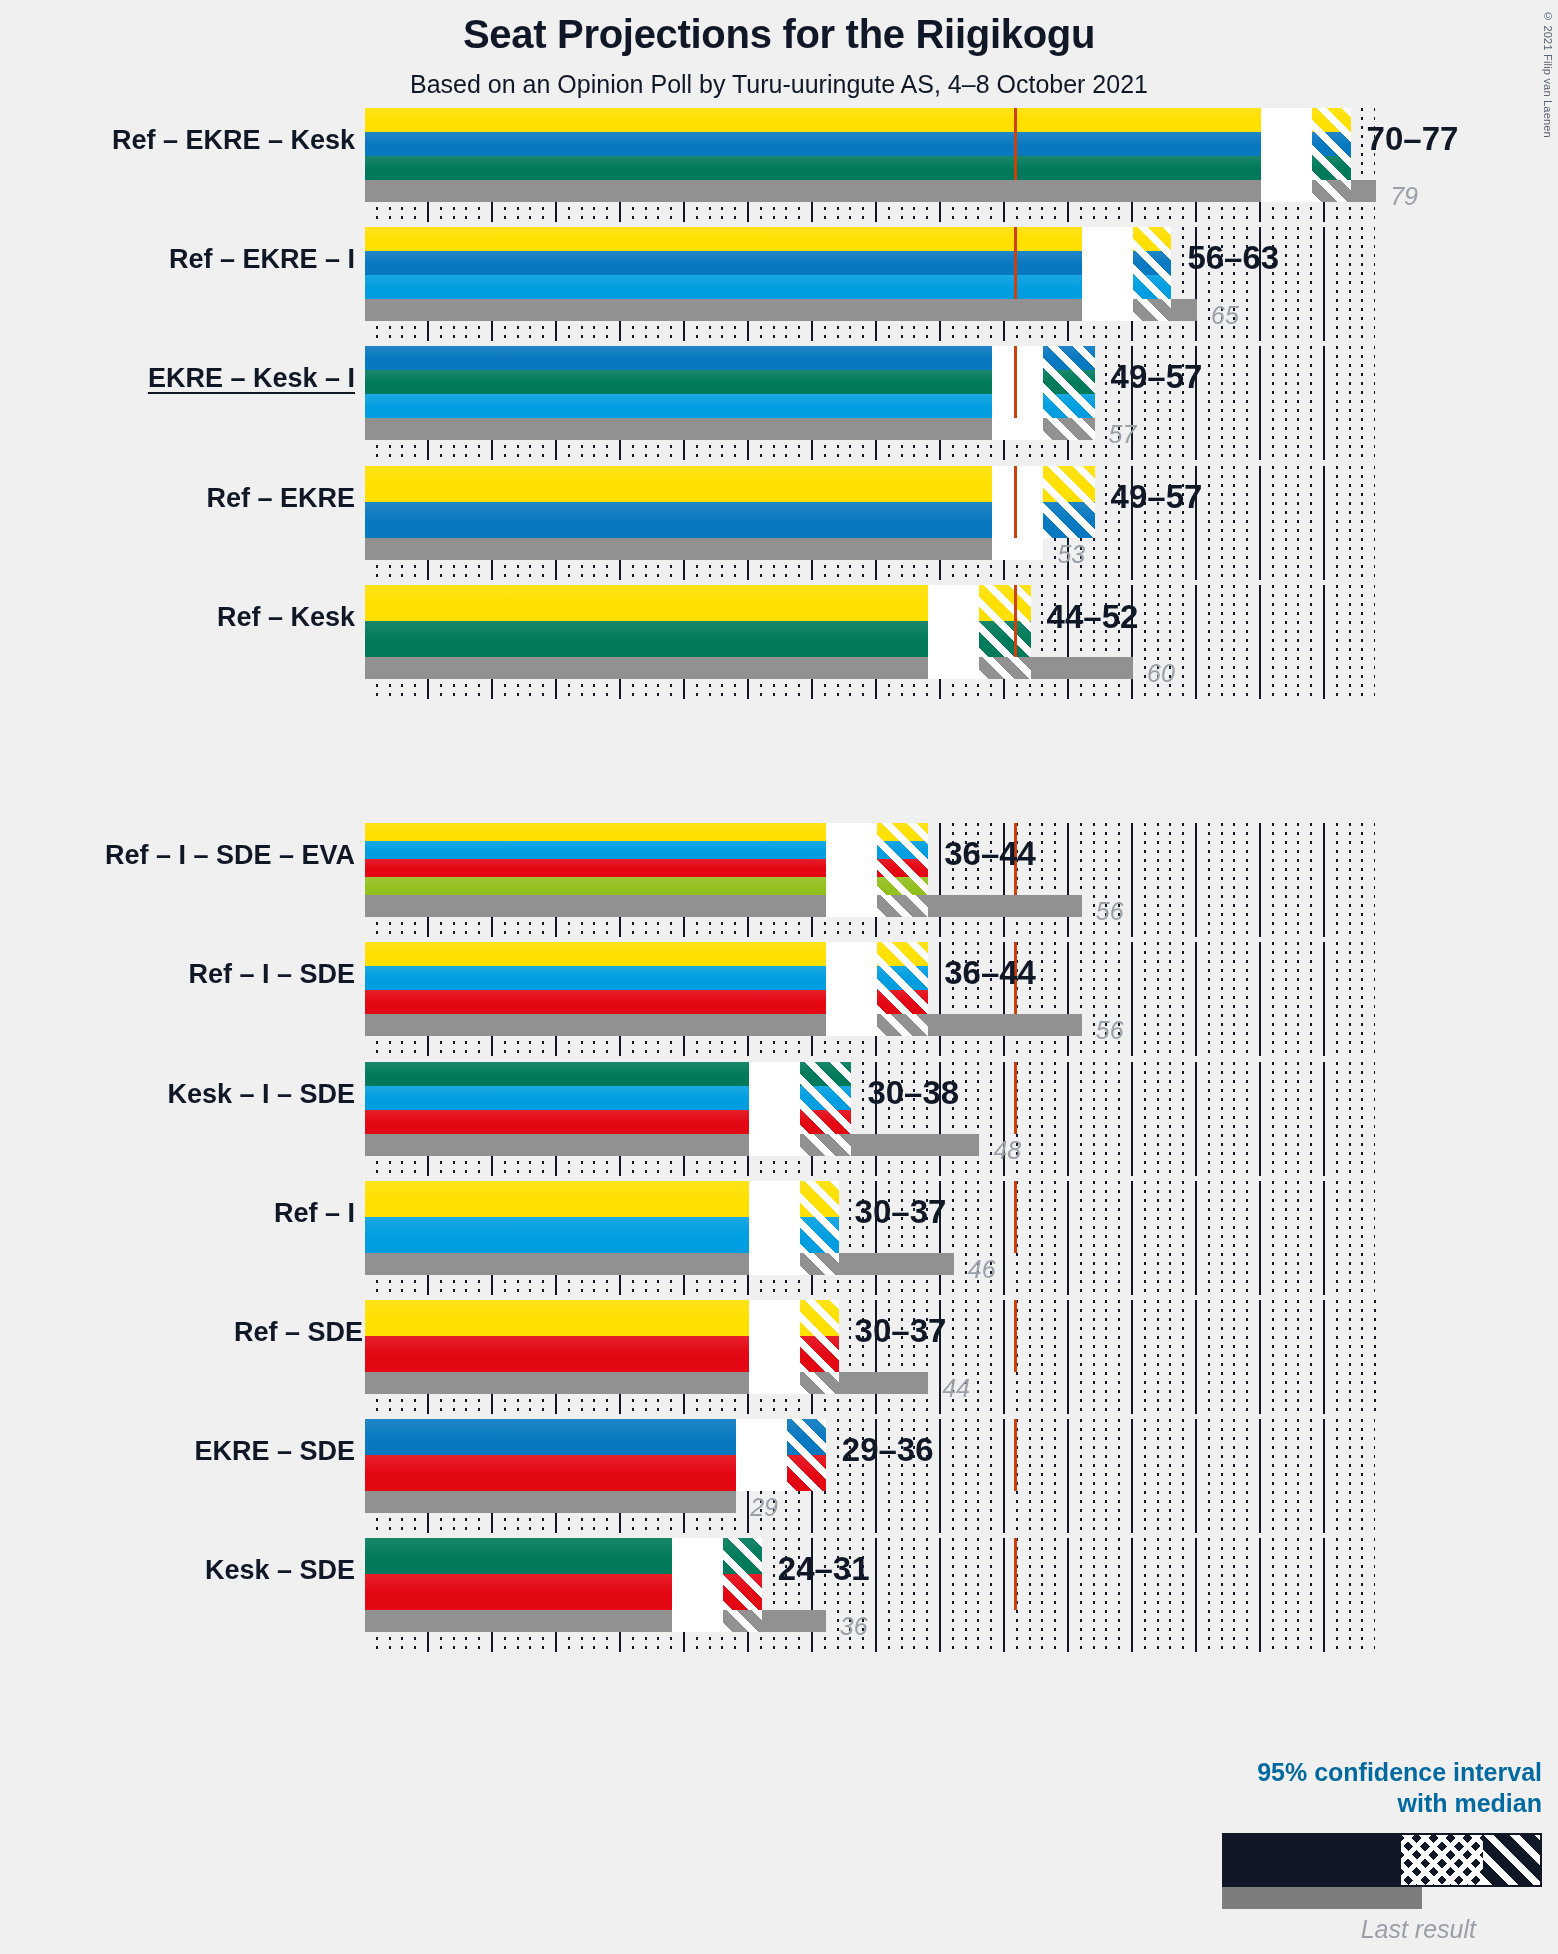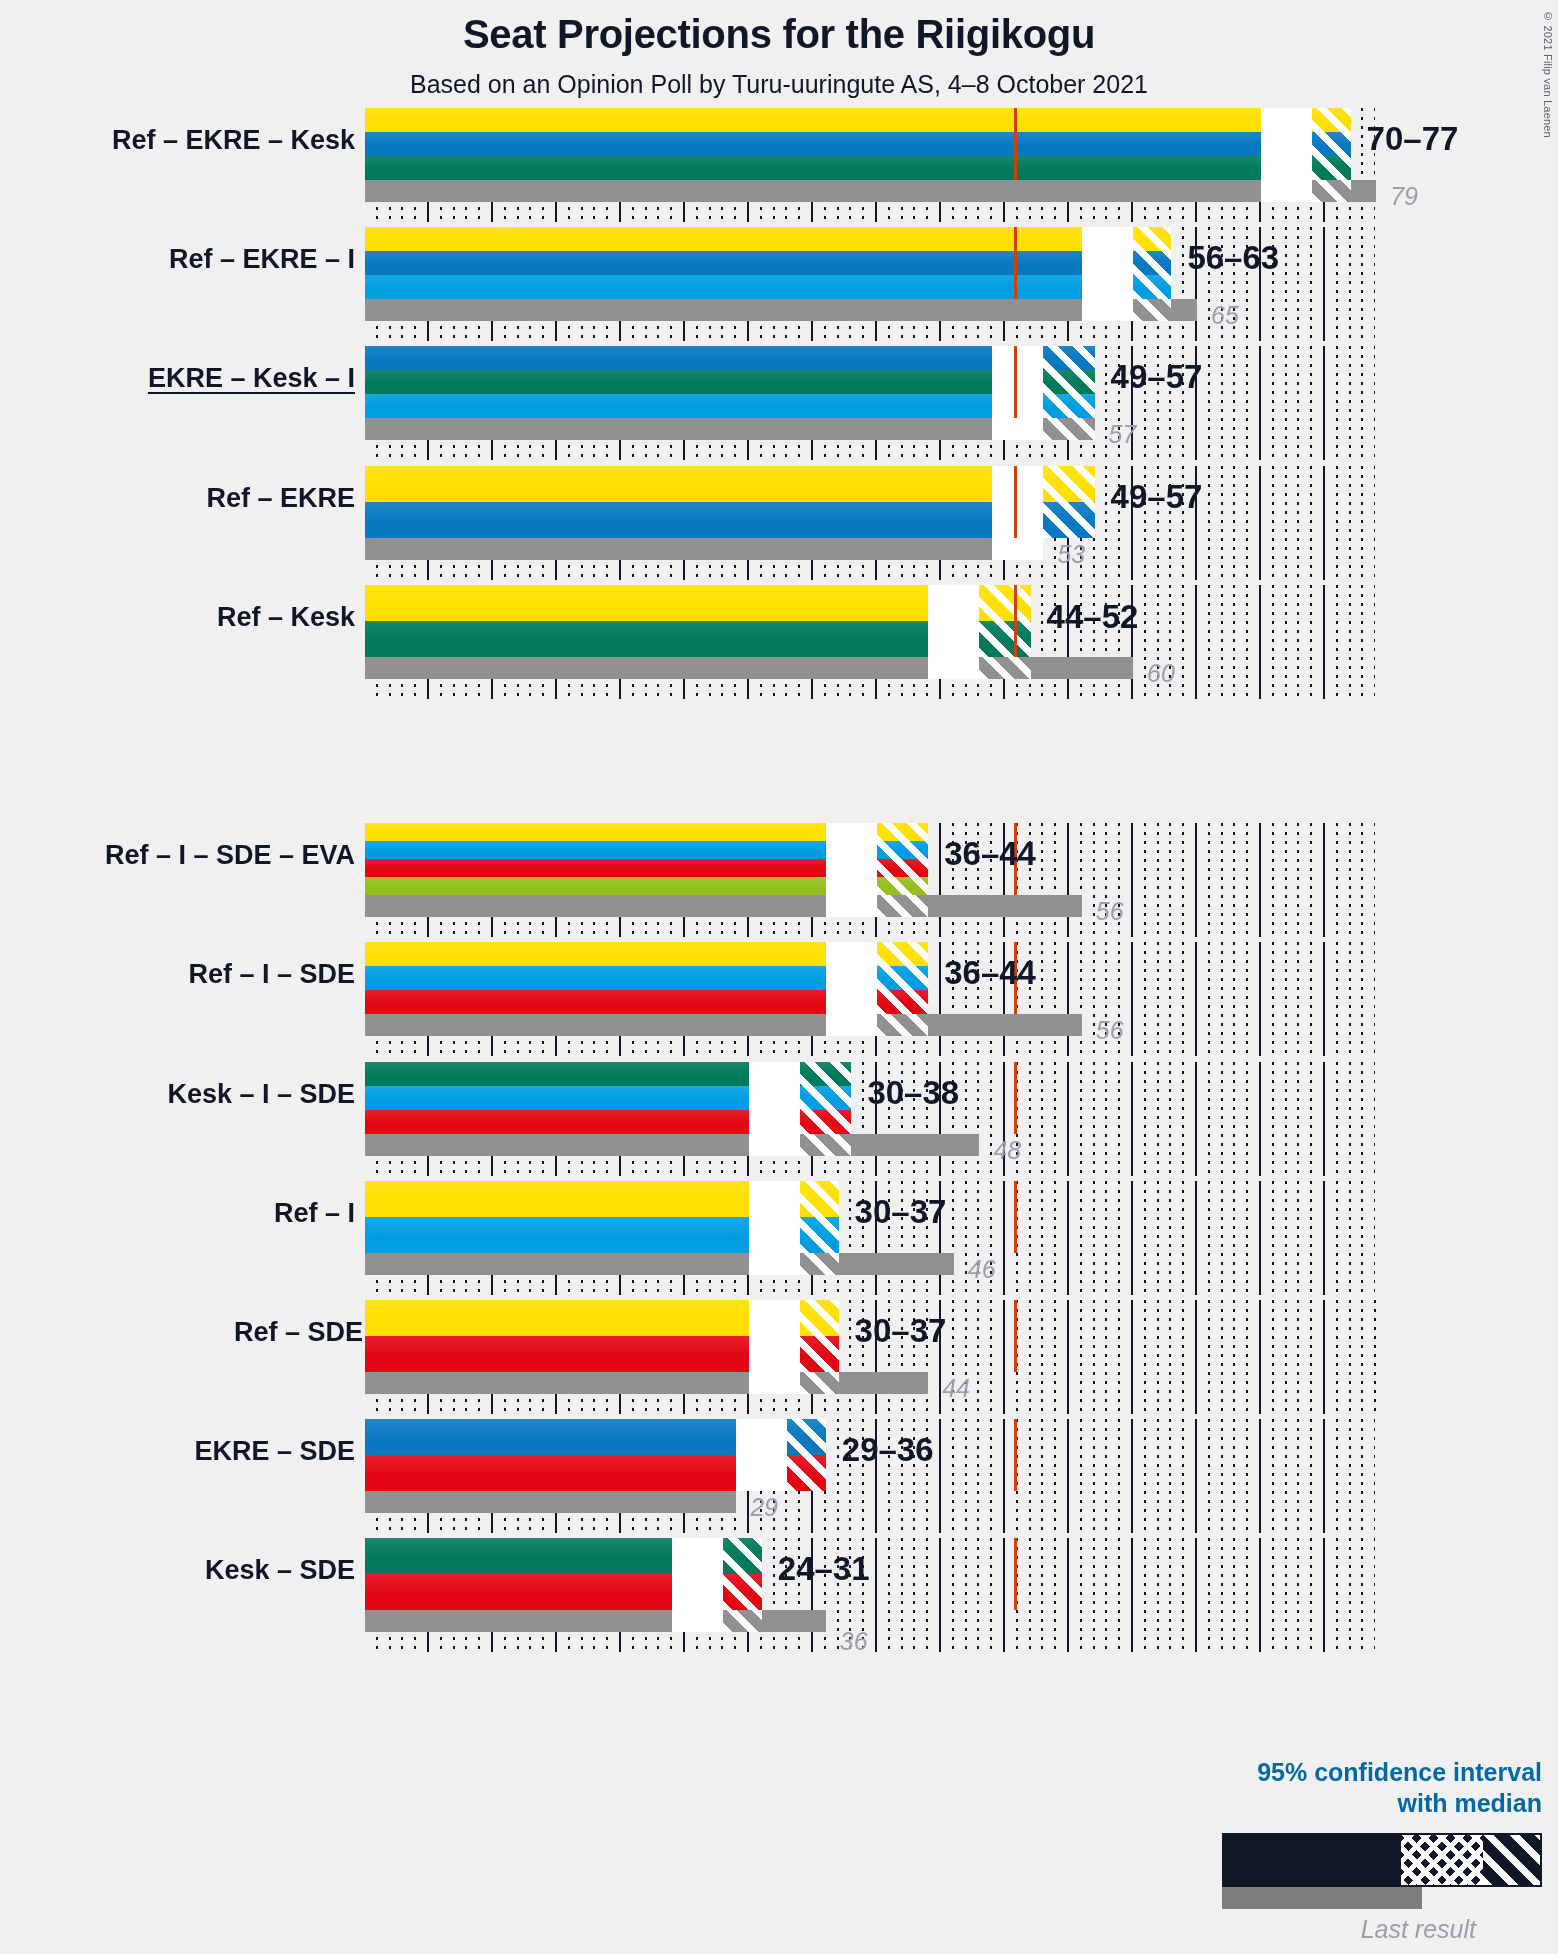--- a/index.html
+++ b/index.html
@@ -320,21 +320,21 @@
           <div class="seg" style="height: 36px; background: linear-gradient(rgb(26, 135, 107) 0%, rgb(0, 122, 90) 55%, rgb(0, 122, 90) 100%);"></div>
           <div class="seg" style="height: 36px; background: linear-gradient(rgb(230, 31, 43) 0%, rgb(227, 6, 19) 55%, rgb(227, 6, 19) 100%);"></div>
           <div class="ci-cross" style="left: 307.2px; width: 51.2px;"></div>
           <div class="ci-diag" style="left: 358.4px; width: 38.4px;"></div>
         </div>
         <div class="ci-cross" style="left: 307.2px; top: 72px; height: 22px; width: 51.2px;"></div>
         <div class="ci-diag" style="left: 358.4px; top: 72px; height: 22px; width: 38.4px;"></div>
         <div class="majority" style="left: 648.8px; height: 72px;"></div>
         <div class="rowlabel" style="top: 17px;">Kesk – SDE</div>
         <div class="valuelabel" style="left: 412.8px; top: 12px;">24–31</div>
-        <div class="lastlabel" style="left: 474.8px; top: 74px; margin-top: 15px;">36</div>
+        <div class="lastlabel" style="left: 474.8px; top: 74px;">36</div>
       </div>
     </div>
 
   <div id="legend">
     <div id="legend-title">
       <div>95% confidence interval</div>
       <div>with median</div>
     </div>
     <div class="legend-swatch">
       <div class="legend-cross"></div>

